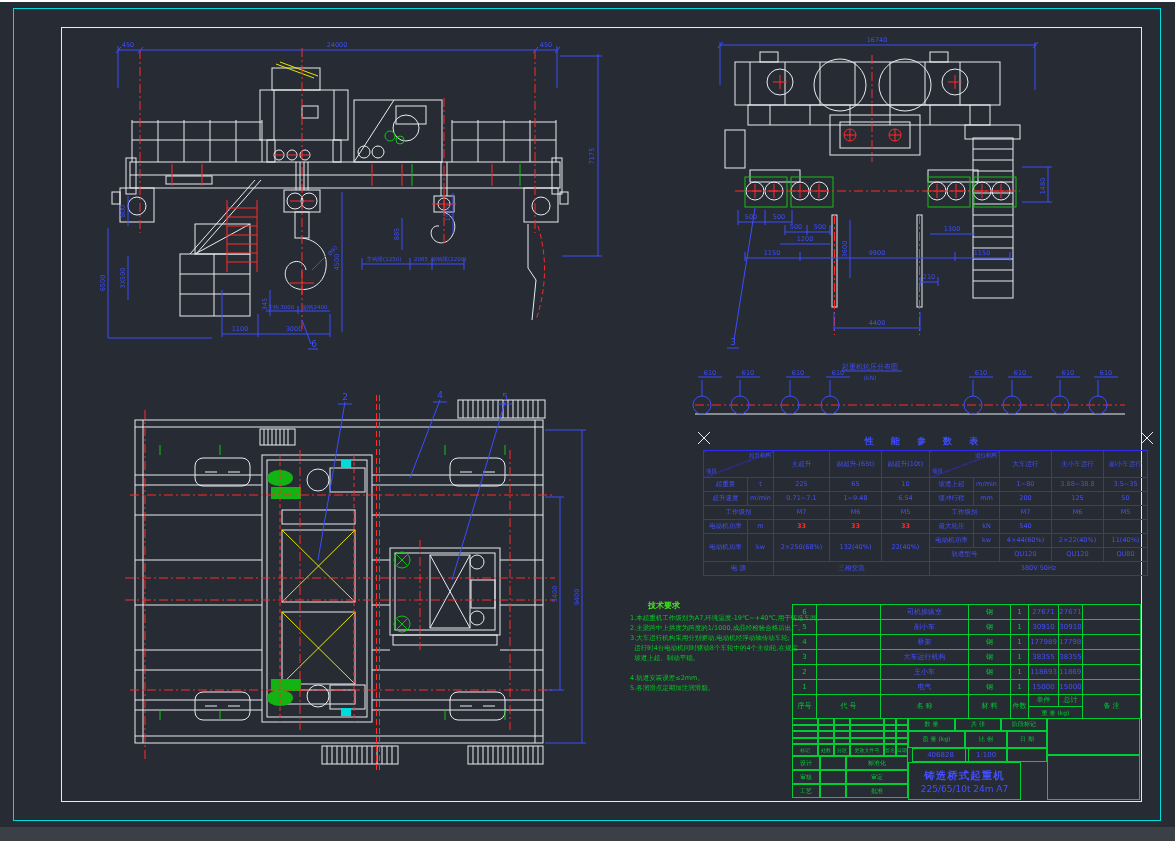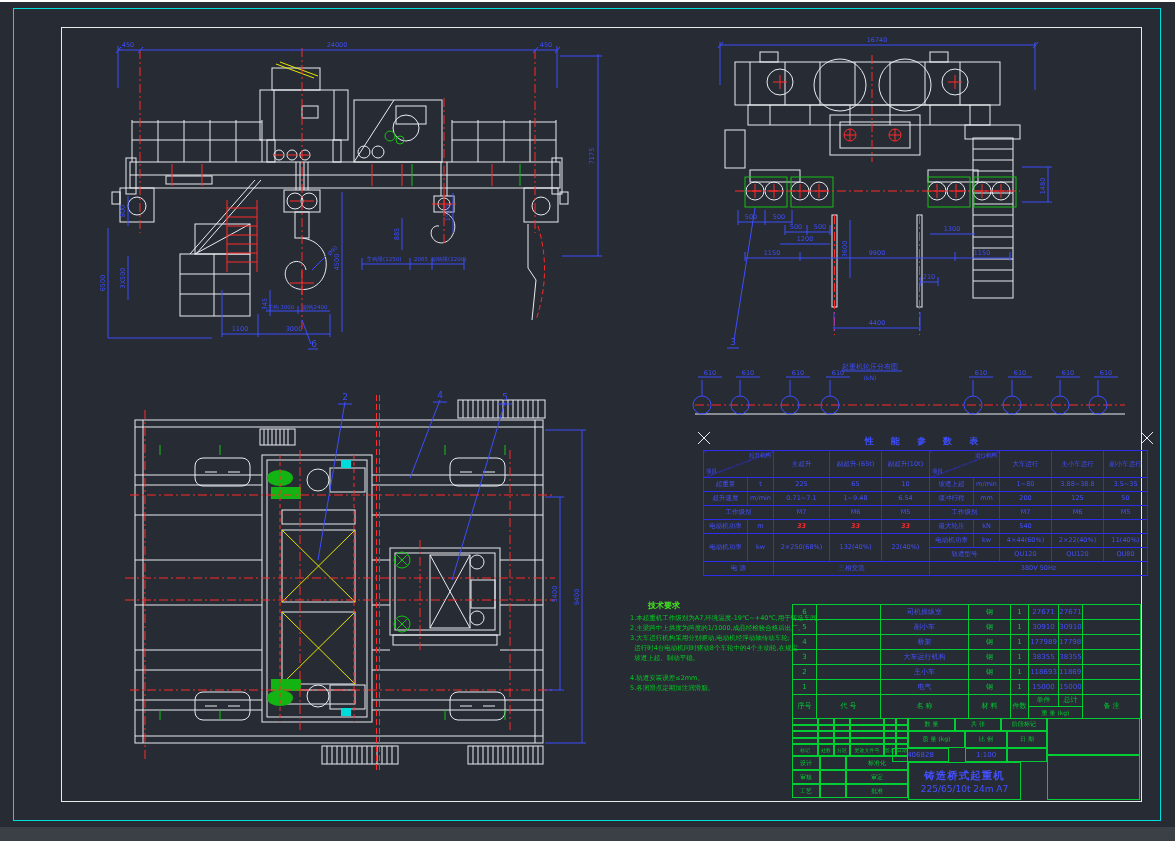--- a/index.html
+++ b/index.html
@@ -15,21 +15,21 @@
   .dimtxt-s{fill:#3d4eff;font-size:5.5px;text-anchor:middle;}
   .balloon{fill:#3d4eff;font-size:9px;text-anchor:middle;}
 
   
   #perf-title{position:absolute;left:703px;top:435px;width:444px;text-align:center;
       color:#3d4eff;font-size:9px;letter-spacing:7px;font-weight:bold;}
   table{border-collapse:collapse;table-layout:fixed;}
   #perf{position:absolute;left:703px;top:450px;width:444px;}
   #perf td{border:1px solid #2d2dee;color:#4450ff;font-size:6.5px;text-align:center;
       padding:0;height:13px;line-height:1.05;overflow:hidden;white-space:nowrap;}
-  #perf td.red{color:#ff2a2a;font-weight:bold;font-style:italic;}
+  #perf td.red{color:#ff2a2a;font-weight:bold;}
   #perf tr.hdr td{height:26px;}
   .diag{position:relative;background:linear-gradient(to bottom right,transparent 49.3%,#2d2dee 49.3%,#2d2dee 50.7%,transparent 50.7%);}
   .diag .dt{position:absolute;right:2px;top:2px;font-size:5.5px;color:#4450ff;}
   .diag .db{position:absolute;left:2px;bottom:2px;font-size:5.5px;color:#4450ff;}
 
   
   #notes{position:absolute;left:630px;top:601px;width:175px;color:#00cc22;}
   #notes .nh{color:#45e622;font-size:8px;font-weight:bold;margin-left:18px;margin-bottom:2px;}
   #notes div{font-size:6.5px;line-height:10px;white-space:pre;min-height:10px;}
 
@@ -626,21 +626,21 @@
     <div class="tb" style="left:0;top:66px;width:28px;height:14px">工艺</div>
     <div class="tb" style="left:28px;top:66px;width:26px;height:14px"></div>
     <div class="tb" style="left:54px;top:66px;width:62px;height:14px">批准</div>
 
     <div class="tb" style="left:116px;top:0;width:47px;height:13px">数 量</div>
     <div class="tb" style="left:163px;top:0;width:46px;height:13px">共 张</div>
     <div class="tb" style="left:209px;top:0;width:46px;height:13px">阶段标记</div>
     <div class="tb" style="left:116px;top:13px;width:57px;height:17px">质 量 (kg)</div>
     <div class="tb" style="left:173px;top:13px;width:42px;height:17px">比 例</div>
     <div class="tb" style="left:215px;top:13px;width:40px;height:17px">日 期</div>
-    <div class="tb blue" style="left:100px;top:30px;width:57px;height:14px;font-size:7px">406828</div>
+    <div class="tb blue" style="left:120px;top:30px;width:57px;height:14px;font-size:7px">406828</div>
     <div class="tb blue" style="left:173px;top:30px;width:42px;height:14px;font-size:7px">1:100</div>
     <div class="tb" style="left:215px;top:30px;width:40px;height:14px"></div>
 
     <div id="tb-title">
       <div class="n1">铸造桥式起重机</div>
       <div class="n2">225/65/10t 24m A7</div>
     </div>
     <div class="tb" style="left:255px;top:0;width:93px;height:37px"></div>
     <div class="tb" style="left:255px;top:37px;width:93px;height:45px"></div>
   </div>

